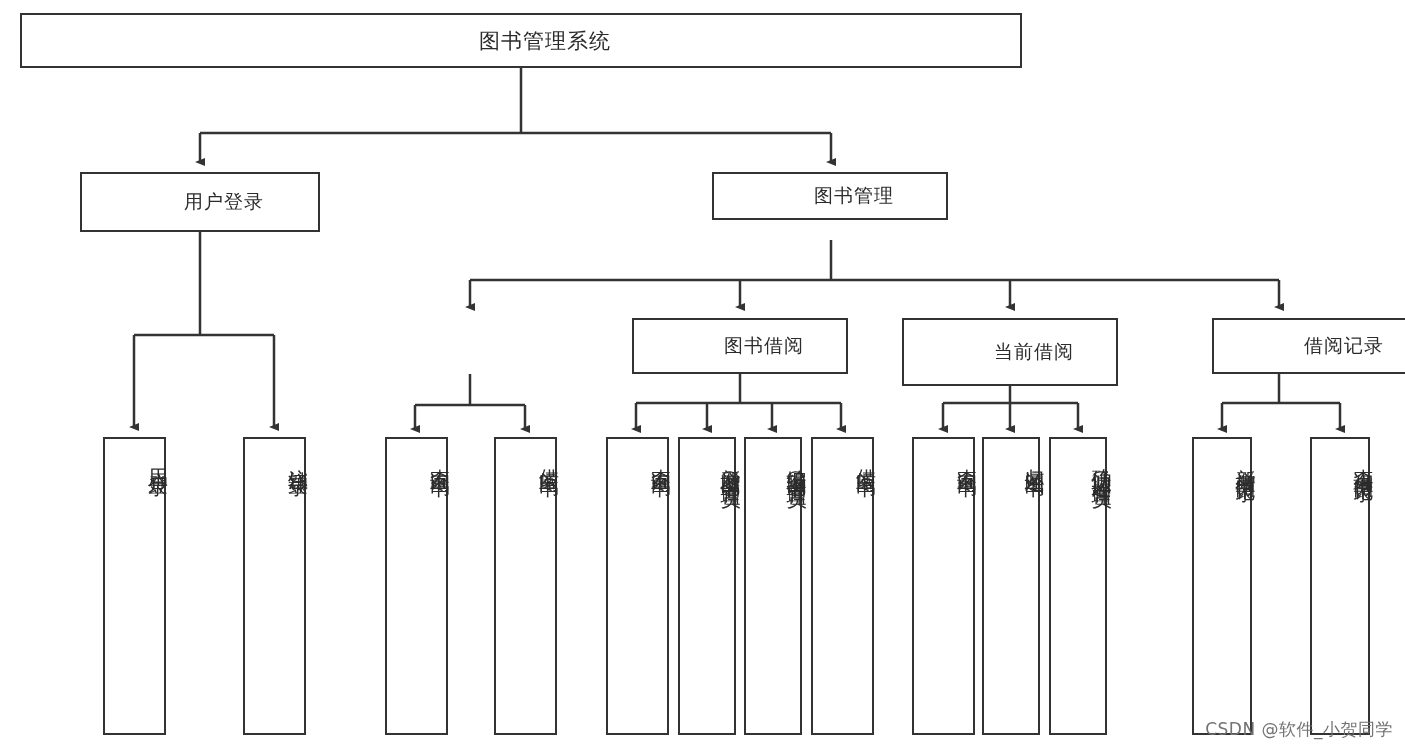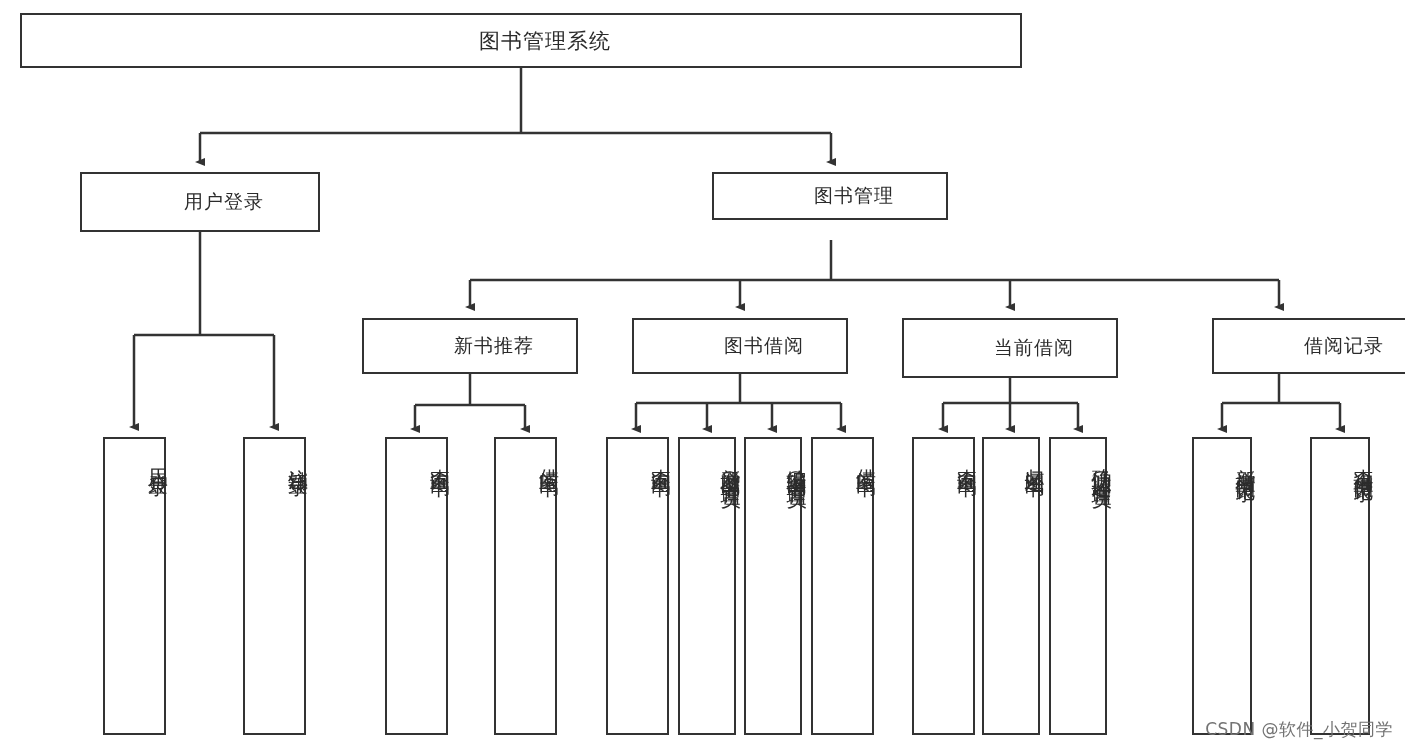--- a/index.html
+++ b/index.html
@@ -131,29 +131,26 @@
   </div>
 
   <div class="node level2" style="left:80px; top:172px; width:240px; height:60px;">
     <span class="htext">用户登录</span>
   </div>
 
   <div class="node level2" style="left:712px; top:172px; width:236px; height:48px;">
     <span class="htext">图书管理</span>
   </div>
 
-  <div class="node level3" style="left:362px; top:318px; width:216px; height:56px;">
-    <span class="htext">新书推荐</span>
-  </div>
 
   <div class="node level3" style="left:632px; top:318px; width:216px; height:56px;align-items:center;">
     <span class="htext">图书借阅</span>
   </div>
 
-  <div class="node level3" style="left:902px; top:318px; width:216px; height:60px;">
+  <div class="node level3" style="left:902px; top:318px; width:216px; height:68px;">
     <span class="htext">当前借阅</span>
   </div>
 
   <div class="node level3" style="left:1172px; top:318px; width:216px; height:56px;margin-left:40px;">
     <span class="htext">借阅记录</span>
   </div>
 
   <div class="node leaf" style="left:103px; top:437px; width:63px; height:298px;">
     <span class="vtext">用户登录</span>
   </div>

